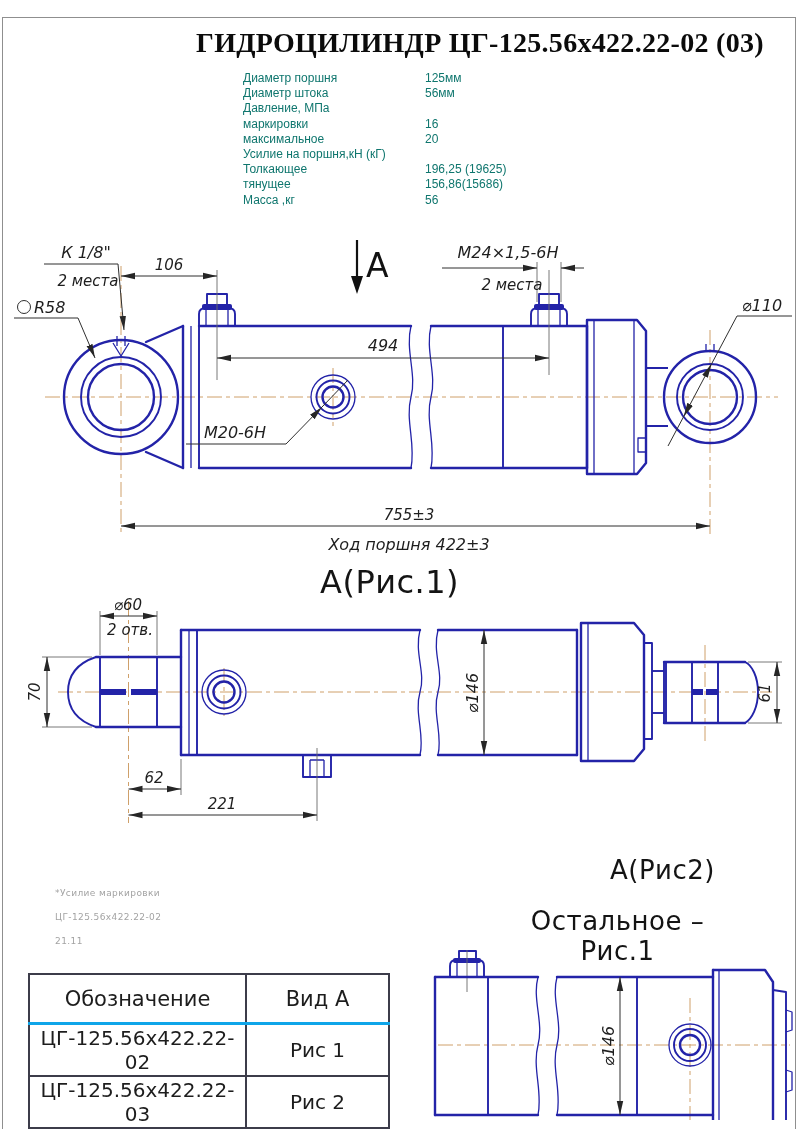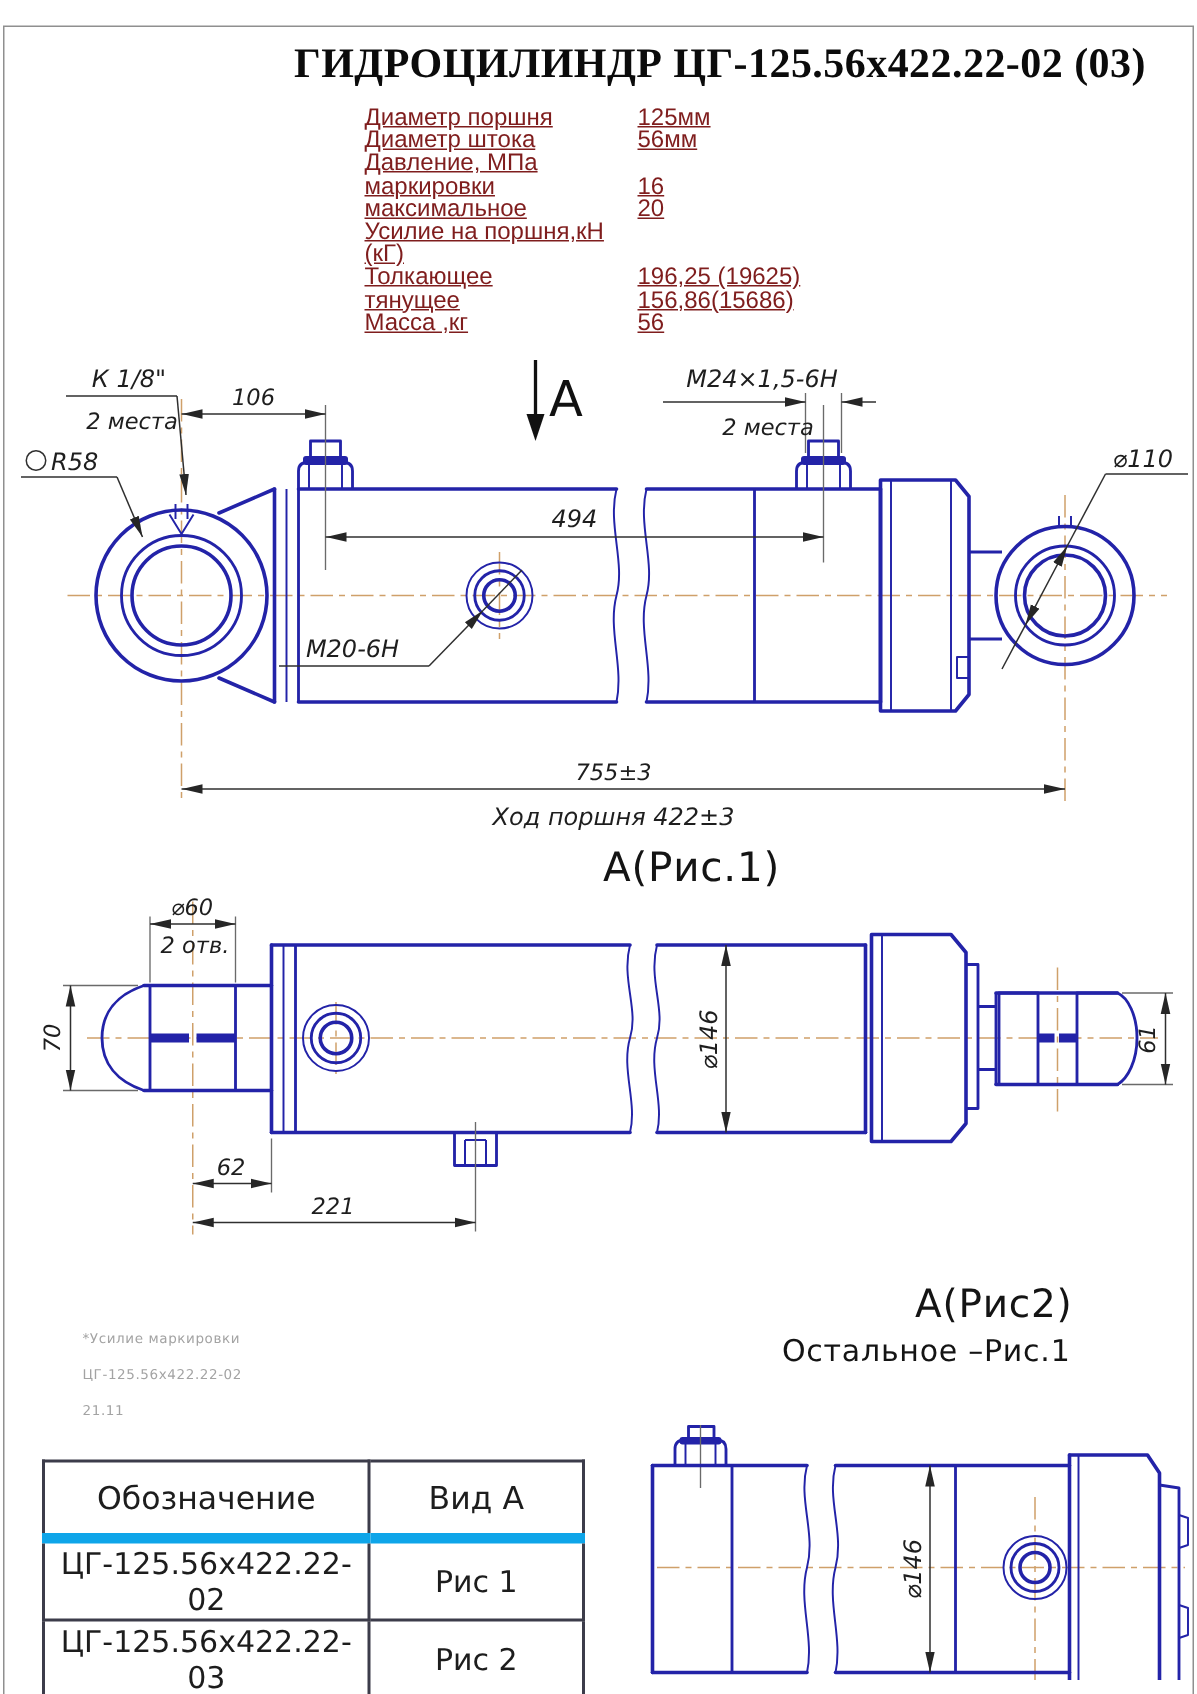--- a/index.html
+++ b/index.html
@@ -3,31 +3,31 @@
 <meta charset="utf-8">
 <style>
   html,body{margin:0;padding:0;background:#fff;}
   #page{position:relative;width:798px;height:1129px;background:#fff;overflow:hidden;
         font-family:"Liberation Sans",sans-serif;margin-top:15px;}
   .abs{position:absolute;}
   #border{position:absolute;left:2px;top:2px;right:2px;bottom:2px;border:1.5px solid #8f8f8f;}
   #title{left:170px;top:12px;width:620px;text-align:center;
          font-family:"Liberation Serif",serif;font-weight:bold;font-size:28px;color:#0b0b0b;letter-spacing:.3px;}
   #specs{left:243px;top:56px;width:340px;}
-  .spec-row{display:flex;font-size:16px;line-height:15.2px;color:#7f1d1d;text-decoration:underline;}
+  .spec-row{display:flex;font-size:12px;line-height:15.2px;color:#0f766e;}
   .spec-label{width:182px;}
   .hd{font-family:"DejaVu Sans",sans-serif;color:#141414;letter-spacing:.5px;}
-  #hd1{left:320px;top:548px;width:200px;text-align:right;font-size:27px;}
+  #hd1{left:320px;top:548px;width:200px;text-align:left;font-size:32px;}
   #hd2{left:515px;top:840px;width:200px;text-align:right;font-size:26px;}
-  #hd3{left:495px;top:873px;width:245px;text-align:center;font-size:20px;}
+  #hd3{left:495px;top:891px;width:245px;text-align:center;font-size:26px;}
   #note{left:55px;top:866px;font-size:9px;color:#a3a3a3;letter-spacing:.4px;line-height:24px;
         font-family:"DejaVu Sans",sans-serif;}
   #vtable{left:28px;top:958px;border-collapse:collapse;font-family:"DejaVu Sans",sans-serif;}
   #vtable th,#vtable td{border:2px solid #3c3c4a;text-align:center;color:#1d1d1d;font-weight:normal;}
-  #vtable th{width:213px;height:45px;font-size:21px;border-bottom:7px solid #0ea5e9;}
+  #vtable th{width:213px;height:45px;font-size:21px;border-bottom:3px solid #0ea5e9;}
   #vtable th+th{width:139px;}
   #vtable td{height:41px;font-size:20px;}
   
   .b3{stroke:#2323a8;stroke-width:2.4;fill:none;stroke-linejoin:round;stroke-linecap:round;}
   .b2{stroke:#2323a8;stroke-width:1.9;fill:none;stroke-linejoin:round;}
   .b1{stroke:#2323a8;stroke-width:1.3;fill:none;stroke-linejoin:round;}
   .bf{fill:#2323a8;stroke:none;}
   .d{stroke:#2f2f2f;stroke-width:1;fill:none;}
   .e{stroke:#6a6a6a;stroke-width:.9;fill:none;}
   .cl{stroke:#cfa06a;stroke-width:1;fill:none;stroke-dasharray:15 4 4 4;}

